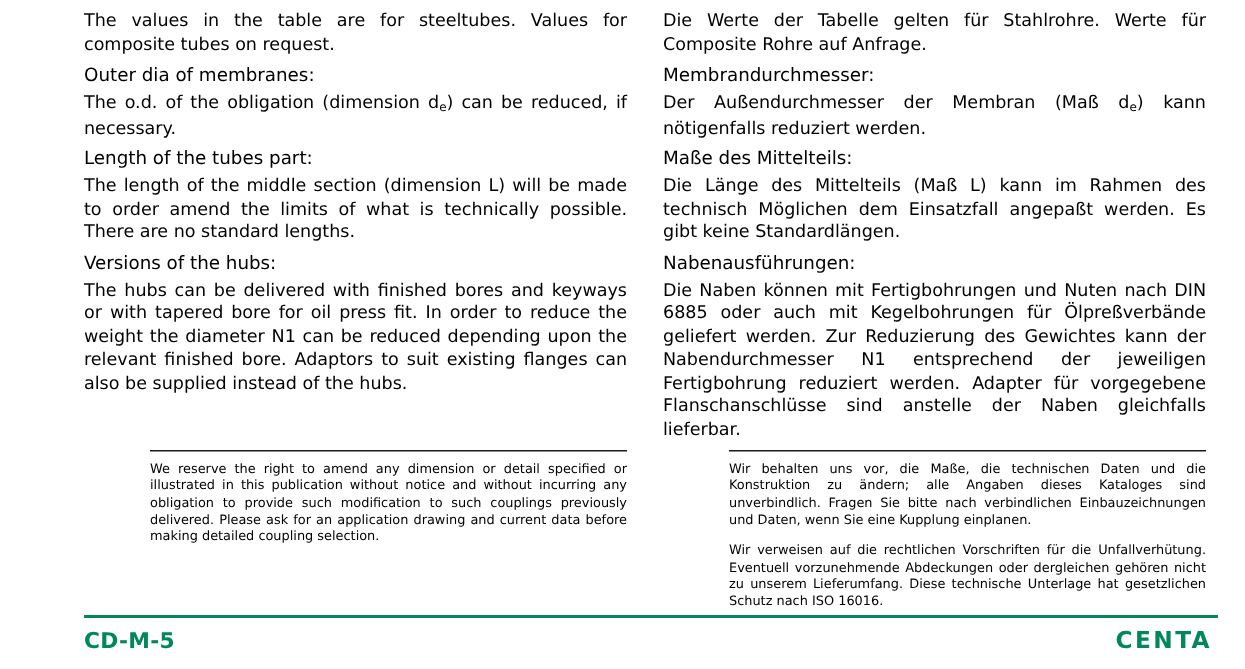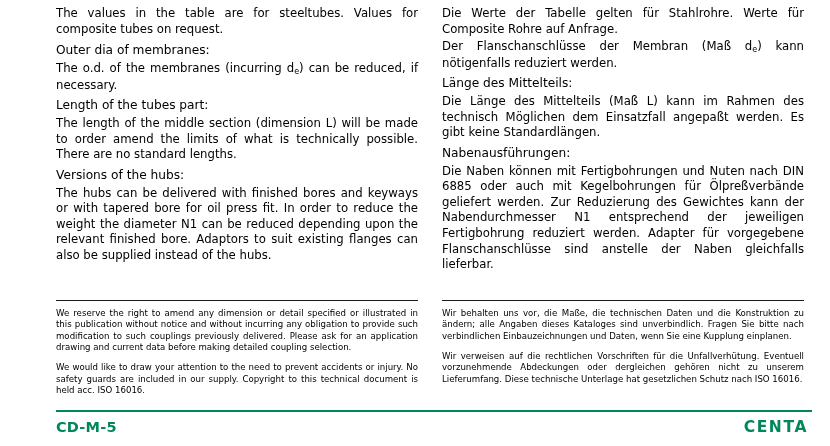--- a/index.html
+++ b/index.html
@@ -61,20 +61,21 @@
   .legal-wrap {
     position: absolute;
     left: 56px;
     top: 300px;
     width: 748px;
     display: flex;
     gap: 24px;
   }
   .legal-col {
     width: 362px;
+    margin-left: 44px;
   }
   .legal-col .rule {
     width: 100%;
     height: 1px;
     background: #1a1a1a;
     margin-bottom: 7px;
   }
   .legal-col p {
     margin: 0 0 9px 0;
     font-size: 8.6px;
@@ -129,48 +130,48 @@
 <div class="page">
 
   <div class="sidebar-rule"></div>
 
   <div class="columns">
 
     <div class="col">
       <p>The values in the table are for steeltubes. Values for composite tubes on request.</p>
 
       <h3 class="first">Outer dia of membranes:</h3>
-      <p><span>The o.d. of the membranes (incurring d</span><sub>e</sub><span>) can be reduced, if necessary.</span></p>
+      <p><span>The o.d. of the obligation (dimension d</span><sub>e</sub><span>) can be reduced, if necessary.</span></p>
 
       <h3>Length of the tubes part:</h3>
       <p>The length of the middle section (dimension L) will be made to order amend the limits of what is technically possible. There are no standard lengths.</p>
 
       <h3>Versions of the hubs:</h3>
       <p>The hubs can be delivered with finished bores and keyways or with tapered bore for oil press fit. In order to reduce the weight the diameter N1 can be reduced depending upon the relevant finished bore. Adaptors to suit existing flanges can also be supplied instead of the hubs.</p>
     </div>
 
     <div class="col">
       <p>Die Werte der Tabelle gelten für Stahlrohre. Werte für Composite Rohre auf Anfrage.</p>
 
-      <p><span>Der Flanschanschlüsse der Membran (Maß d</span><sub>e</sub><span>) kann nötigenfalls reduziert werden.</span></p>
+      <h3 class="first">Membrandurchmesser:</h3>
+      <p><span>Der Außendurchmesser der Membran (Maß d</span><sub>e</sub><span>) kann nötigenfalls reduziert werden.</span></p>
 
-      <h3>Länge des Mittelteils:</h3>
+      <h3>Maße des Mittelteils:</h3>
       <p>Die Länge des Mittelteils (Maß L) kann im Rahmen des technisch Möglichen dem Einsatzfall angepaßt werden. Es gibt keine Standardlängen.</p>
 
       <h3>Nabenausführungen:</h3>
       <p>Die Naben können mit Fertigbohrungen und Nuten nach DIN 6885 oder auch mit Kegelbohrungen für Ölpreßverbände geliefert werden. Zur Reduzierung des Gewichtes kann der Nabendurchmesser N1 entsprechend der jeweiligen Fertigbohrung reduziert werden. Adapter für vorgegebene Flanschanschlüsse sind anstelle der Naben gleichfalls lieferbar.</p>
     </div>
 
   </div>
 
   <div class="legal-wrap">
     <div class="legal-col">
       <div class="rule"></div>
       <p>We reserve the right to amend any dimension or detail specified or illustrated in this publication without notice and without incurring any obligation to provide such modification to such couplings previously delivered. Please ask for an application drawing and current data before making detailed coupling selection.</p>
-      <p>We would like to draw your attention to the need to prevent accidents or injury. No safety guards are included in our supply. Copyright to this technical document is held acc. ISO 16016.</p>
     </div>
     <div class="legal-col">
       <div class="rule"></div>
       <p>Wir behalten uns vor, die Maße, die technischen Daten und die Konstruktion zu ändern; alle Angaben dieses Kataloges sind unverbindlich. Fragen Sie bitte nach verbindlichen Einbauzeichnungen und Daten, wenn Sie eine Kupplung einplanen.</p>
       <p>Wir verweisen auf die rechtlichen Vorschriften für die Unfallverhütung. Eventuell vorzunehmende Abdeckungen oder dergleichen gehören nicht zu unserem Lieferumfang. Diese technische Unterlage hat gesetzlichen Schutz nach ISO 16016.</p>
     </div>
   </div>
 
   <div class="footer">
     <div class="footer-rule"></div>

